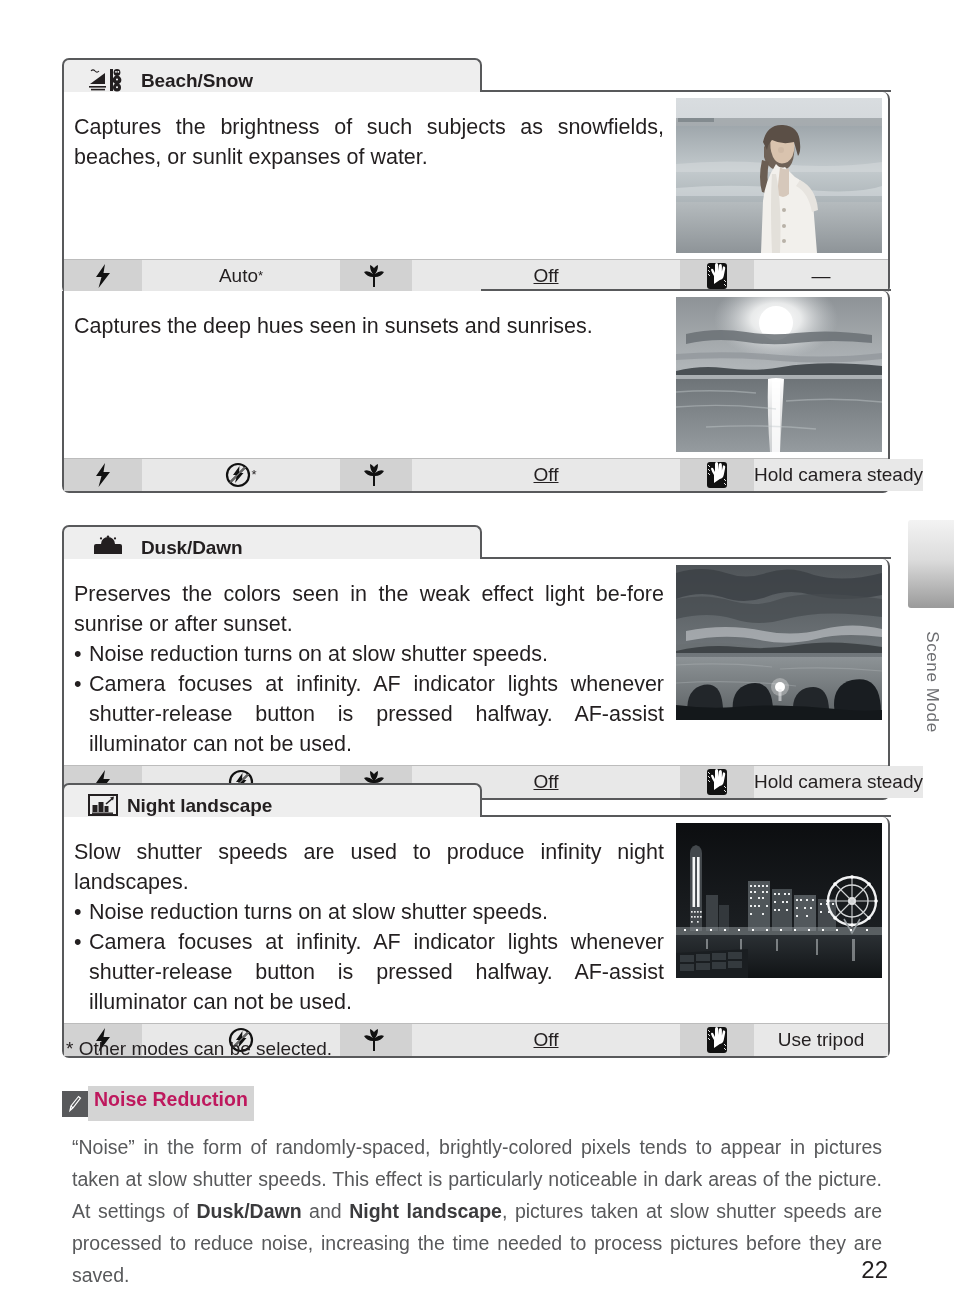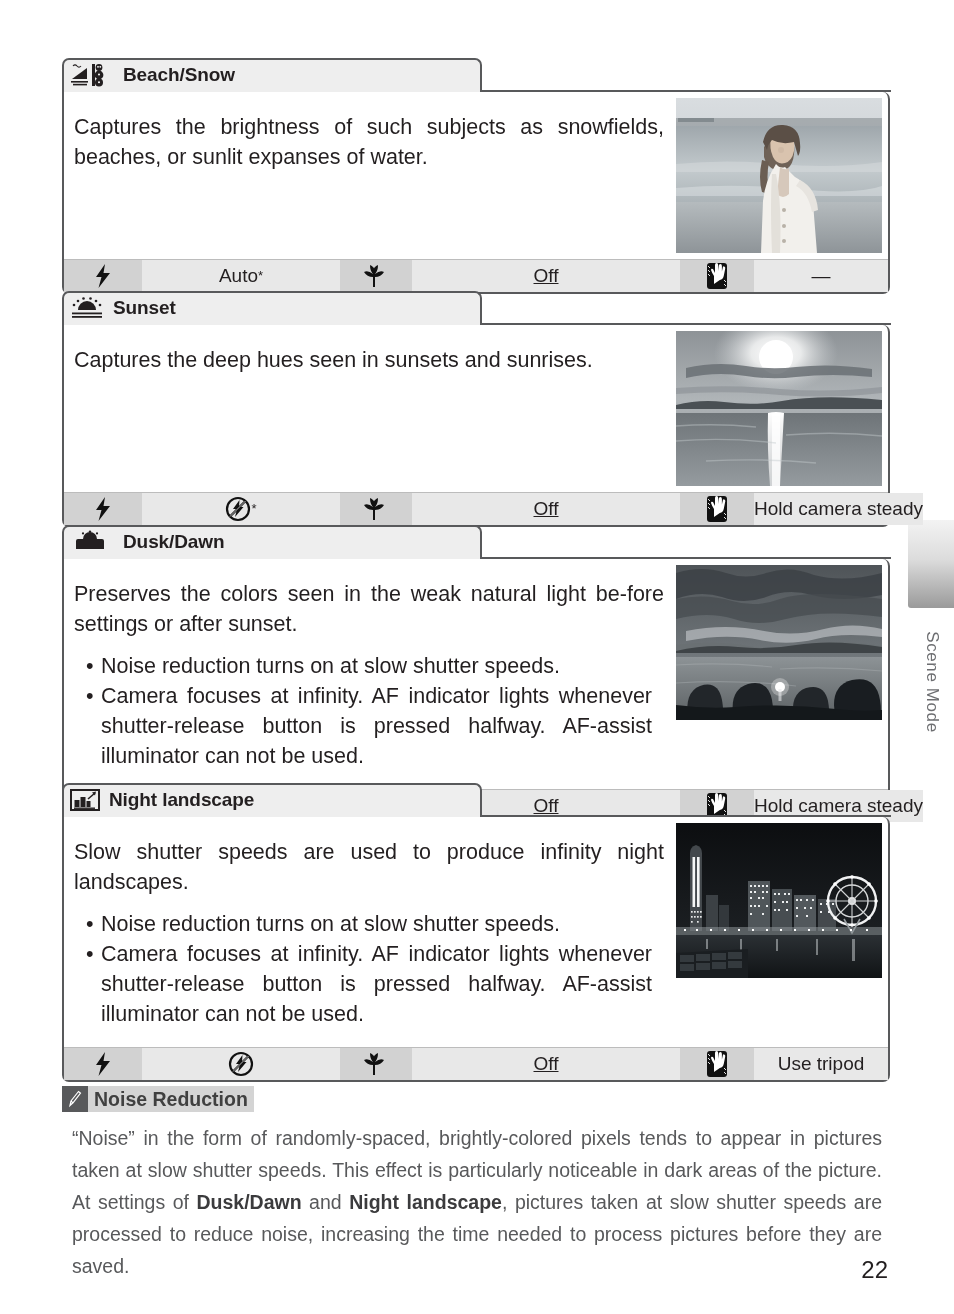--- a/index.html
+++ b/index.html
@@ -84,23 +84,23 @@
     width: 100%;
     height: 3px;
     background: #eeeeee;
   }
   .card-header-inner {
     position: absolute;
     left: 0;
     top: 0;
     height: 34px;
     display: flex;
-    align-items: center;
+    align-items: flex-end;
     gap: 9px;
-    padding-left: 8px;
+    padding-left: 26px;
     z-index: 3;
   }
   .card-title {
     font-size: 19px;
     font-weight: bold;
     color: #231f20;
     letter-spacing: -0.1px;
     white-space: nowrap;
   }
 
@@ -133,21 +133,21 @@
   }
   .desc {
     font-size: 21.5px;
     line-height: 30px;
     color: #231f20;
     text-align: justify;
     margin: 0;
     hyphens: manual;
   }
   .bullets {
-    margin: 12px;
+    margin: 0;
     padding: 0;
     list-style: none;
   }
   .bullets li {
     font-size: 21.5px;
     line-height: 30px;
     color: #231f20;
     text-align: justify;
     position: relative;
     padding-left: 15px;
@@ -233,23 +233,23 @@
     height: 26px;
     background: #58595b;
     display: flex;
     align-items: center;
     justify-content: center;
     flex: 0 0 auto;
   }
   .note-title {
     font-size: 19.5px;
     font-weight: bold;
-    color: #404040;
+    color: #be185d;
     background: #d4d4d4;
-    padding: 3px 6px 3px 6px;
+    padding: 3px 6px 12px 6px;
     line-height: 20px;
     text-align: center;
   }
   .note-body {
     font-size: 19.5px;
     line-height: 32px;
     color: #58595b;
     text-align: justify;
     margin: 10px;
   }
@@ -369,39 +369,20 @@
             <path d="M4 4 l2 2 M4 8 l2 2 M4 12 l2 2" stroke="#ffffff" stroke-width="0.9"></path>
             <path d="M20 18 l2 2 M20 22 l2 2" stroke="#ffffff" stroke-width="0.9"></path>
           </svg>
         </div>
         <div class="set-val shake-col">—</div>
       </div>
     </div>
   </div>
 
   <div class="card" style="top:291px;">
-    <div class="card-header">
-      <div class="card-header-tab"></div>
-      <div class="card-header-inner">
-        <span>
-          <svg width="34" height="24" viewBox="0 0 34 24">
-            <path d="M8 14 a9 9 0 0 1 18 0 z" fill="#231f20"></path>
-            <rect x="2" y="16.5" width="30" height="1.8" fill="#231f20"></rect>
-            <rect x="2" y="20" width="30" height="1.8" fill="#231f20"></rect>
-            <circle cx="4" cy="9" r="1.3" fill="#231f20"></circle>
-            <circle cx="8" cy="5" r="1.3" fill="#231f20"></circle>
-            <circle cx="13.5" cy="2.5" r="1.3" fill="#231f20"></circle>
-            <circle cx="20.5" cy="2.5" r="1.3" fill="#231f20"></circle>
-            <circle cx="26" cy="5" r="1.3" fill="#231f20"></circle>
-            <circle cx="30" cy="9" r="1.3" fill="#231f20"></circle>
-          </svg>
-        </span>
-        <span class="card-title">Sunset</span>
-      </div>
-    </div>
     <div class="card-body-wrap">
       <div class="card-top-rule"></div>
       <div class="card-content">
         <div class="card-text">
           <p class="desc">Captures the deep hues seen in sunsets and sunrises.</p>
         </div>
         <div class="card-photo">
           <svg class="photo" viewBox="0 0 206 155">
             <defs>
               <linearGradient id="sunsetSky" x1="0" y1="0" x2="0" y2="1">
@@ -485,21 +466,21 @@
             <circle cx="27" cy="3.4" r="1.1" fill="#231f20"></circle>
           </svg>
         </span>
         <span class="card-title">Dusk/Dawn</span>
       </div>
     </div>
     <div class="card-body-wrap">
       <div class="card-top-rule"></div>
       <div class="card-content">
         <div class="card-text">
-          <p class="desc">Preserves the colors seen in the weak natural light be-fore settings or after sunset.</p>
+          <p class="desc">Preserves the colors seen in the weak effect light be-fore sunrise or after sunset.</p>
           <ul class="bullets">
             <li>Noise reduction turns on at slow shutter speeds.</li>
             <li>Camera focuses at infinity.  AF indicator lights whenever shutter-release button is pressed halfway.  AF-assist illuminator can not be used.</li>
           </ul>
         </div>
         <div class="card-photo">
           <svg class="photo" viewBox="0 0 206 155">
             <defs>
               <linearGradient id="duskSky" x1="0" y1="0" x2="0" y2="1">
                 <stop offset="0%" stop-color="#4f5458"></stop>
@@ -761,20 +742,21 @@
             <path d="M10 22 l0-8 q-2-3-3-6 q0-2 2-1 l2 4 l0-8 q0-2 1.6-2 q1.6 0 1.6 2 l0 6 l0.6-5 q0-2 1.6-2 q1.5 0 1.5 2 l0 5.5 l0.8-3.5 q0-2 1.5-1.6 q1.4 0.4 1 2.4 l-1.4 7 q-0.8 4-4 4.2 z" fill="#ffffff"></path>
             <path d="M4 4 l2 2 M4 8 l2 2 M4 12 l2 2" stroke="#ffffff" stroke-width="0.9"></path>
             <path d="M20 18 l2 2 M20 22 l2 2" stroke="#ffffff" stroke-width="0.9"></path>
           </svg>
         </div>
         <div class="set-val shake-col">Use tripod</div>
       </div>
     </div>
   </div>
 
+  <div class="footnote" style="top:1038px;">* Other modes can be selected.</div>
 
   <div class="note" style="top:1086px;">
     <div class="note-head">
       <span class="note-pencil">
         <svg width="16" height="18" viewBox="0 0 16 18">
           <path d="M3 15.5 L4 11 L11.5 1.5 L13.5 3.2 L6 12.8 Z" fill="none" stroke="#ffffff" stroke-width="1.2"></path>
           <path d="M4 11 L6 12.8" stroke="#ffffff" stroke-width="1.1"></path>
         </svg>
       </span>
       <span class="note-title">Noise Reduction</span>

